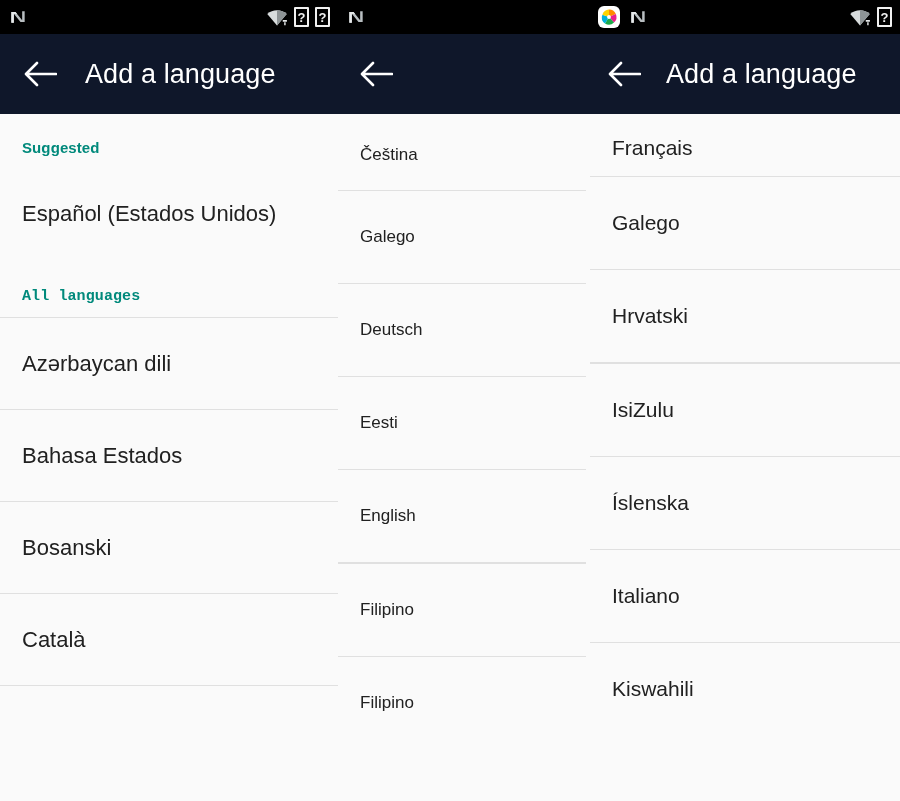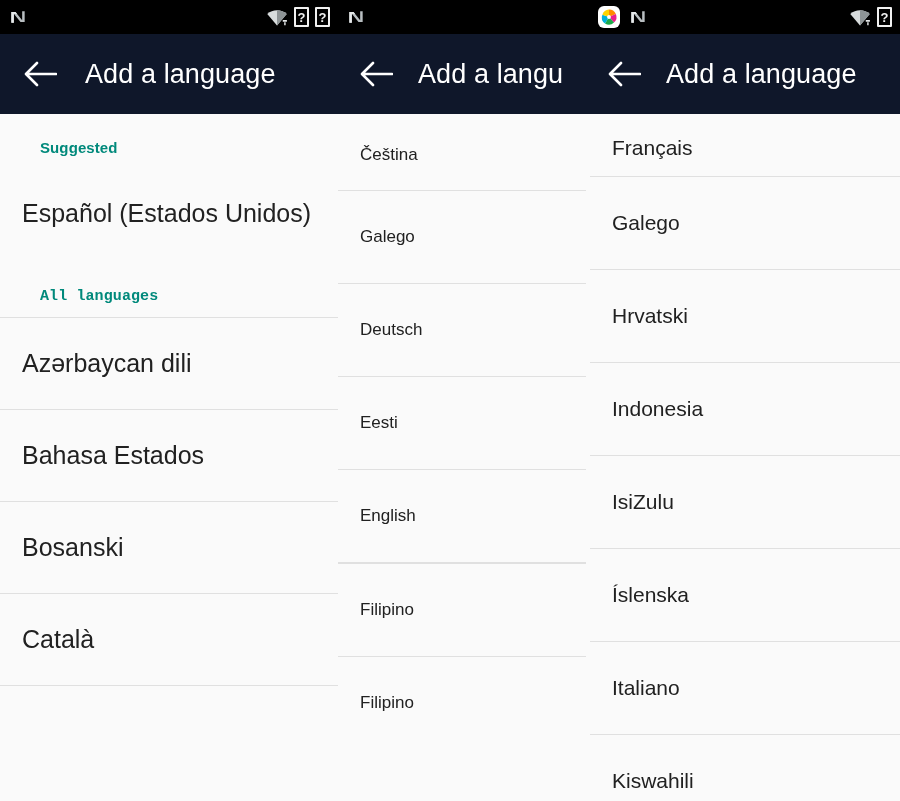--- a/index.html
+++ b/index.html
@@ -142,31 +142,31 @@
     position: relative;
     flex: 1 1 auto;
     background: #fafafa;
     overflow: hidden;
   }
 
   .section-header {
     color: #00897b;
     font-size: 15px;
     font-weight: bold;
-    padding-left: 40px;
+    padding-left: 22px;
     letter-spacing: 0.1px;
   }
 
   .row {
     position: relative;
     display: flex;
     align-items: center;
     padding-left: 22px;
     color: #212121;
-    font-size: 25px;
+    font-size: 22px;
     font-weight: 400;
     white-space: nowrap;
   }
 
   .divider {
     height: 1px;
     background: #e0e0e0;
   }
 
   
@@ -263,21 +263,20 @@
       </div>
       <div class="status-right"></div>
     </div>
 
     <div class="action-bar">
       <div class="back-arrow">
         <svg width="34" height="28" viewBox="0 0 34 28">
           <path d="M33 14 H4 M14 3 L3 14 L14 25" stroke="#ffffff" stroke-width="2.6" fill="none" stroke-linecap="round" stroke-linejoin="round"></path>
         </svg>
       </div>
-      <div class="ab-title">Add a langu</div>
     </div>
 
     <div class="list">
       <div class="spacer-top-2"></div>
 
       <div class="row" style="height:70px;">Čeština</div>
       <div class="divider"></div>
 
       <div class="row">Galego</div>
       <div class="divider"></div>
@@ -349,21 +348,20 @@
 
       <div class="row" style="height:56px;">Français</div>
       <div class="divider"></div>
 
       <div class="row">Galego</div>
       <div class="divider"></div>
 
       <div class="row">Hrvatski</div>
       <div class="divider"></div>
 
-      <div class="row">Indonesia</div>
       <div class="divider"></div>
 
       <div class="row">IsiZulu</div>
       <div class="divider"></div>
 
       <div class="row">Íslenska</div>
       <div class="divider"></div>
 
       <div class="row">Italiano</div>
       <div class="divider"></div>

